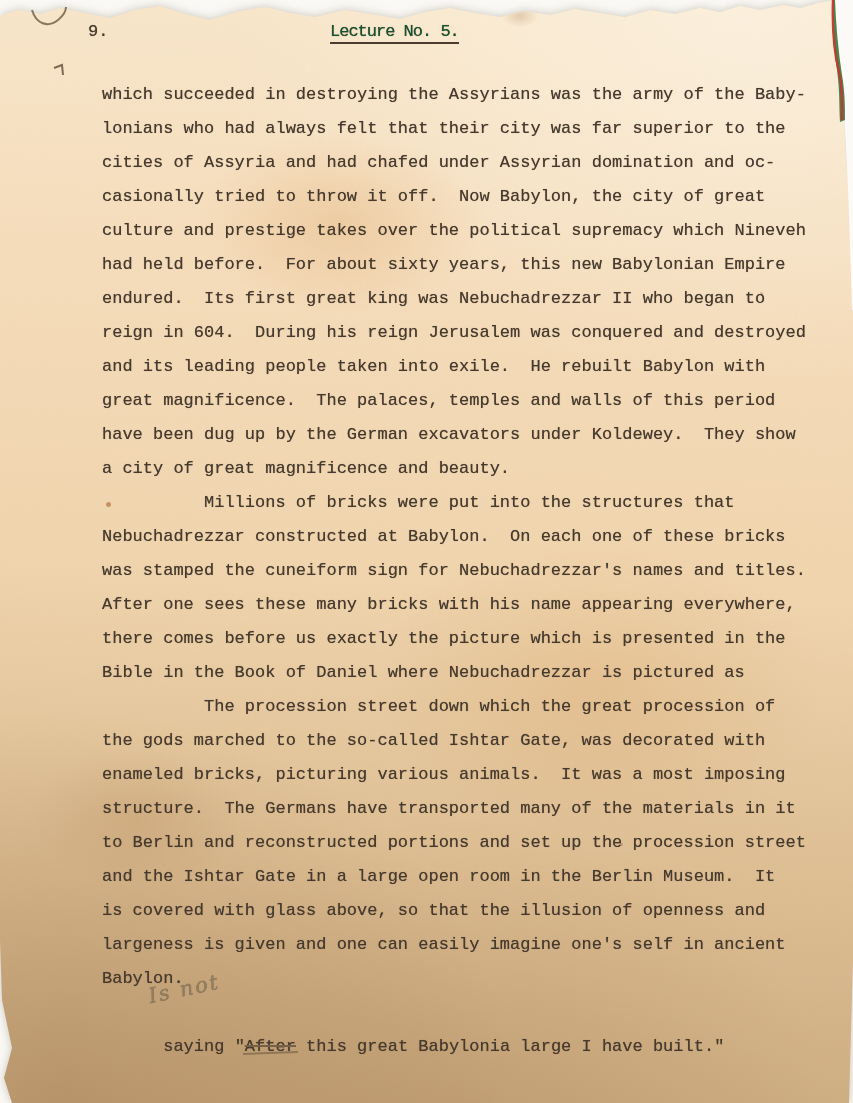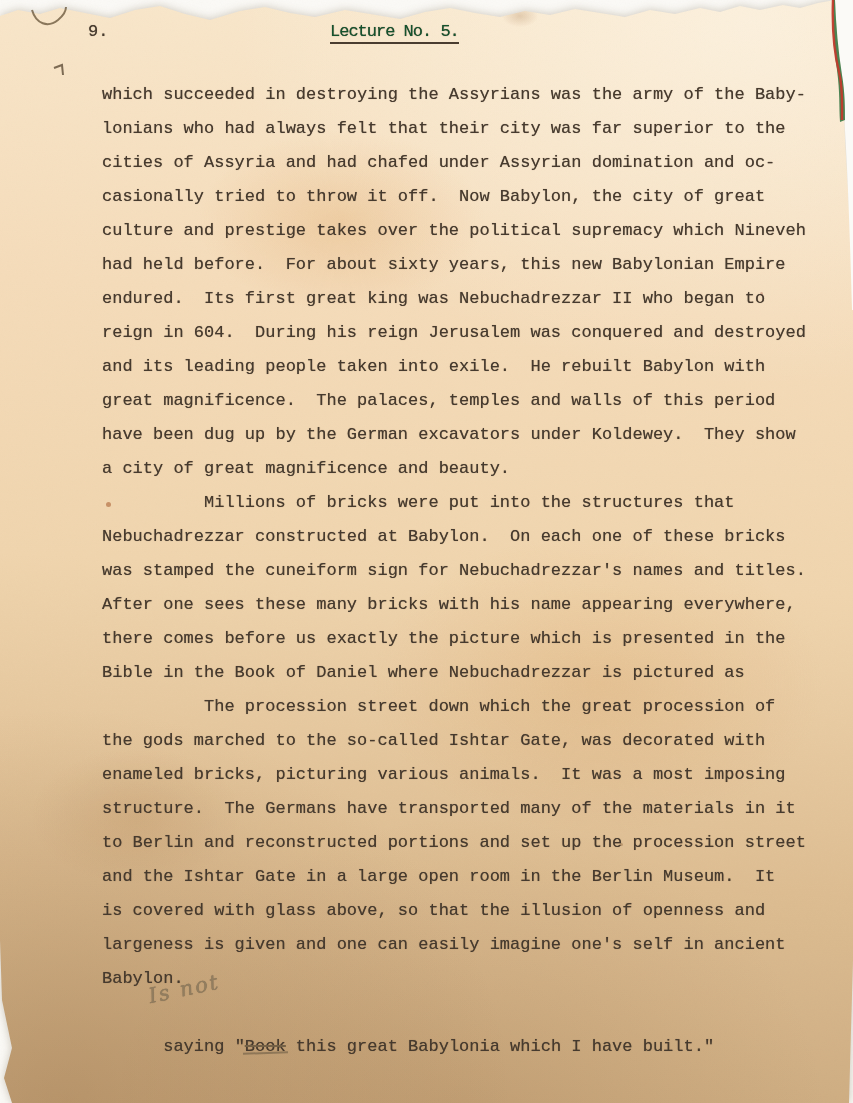--- a/index.html
+++ b/index.html
@@ -143,18 +143,18 @@
     <p>          The procession street down which the great procession of
 the gods marched to the so-called Ishtar Gate, was decorated with
 enameled bricks, picturing various animals.  It was a most imposing
 structure.  The Germans have transported many of the materials in it
 to Berlin and reconstructed portions and set up the procession street
 and the Ishtar Gate in a large open room in the Berlin Museum.  It
 is covered with glass above, so that the illusion of openness and
 largeness is given and one can easily imagine one's self in ancient
 Babylon.</p>
     <div class="correction-line">
-      <span>saying "</span><span class="struck">Book</span><span> this great Babylonia which I have built."</span>
+      <span>saying "</span><span class="struck">After</span><span> this great Babylonia large I have built."</span>
       <span class="pencil-annotation">Is not</span>
     </div>
   </div>
 
 </div>
 
 </body></html>

